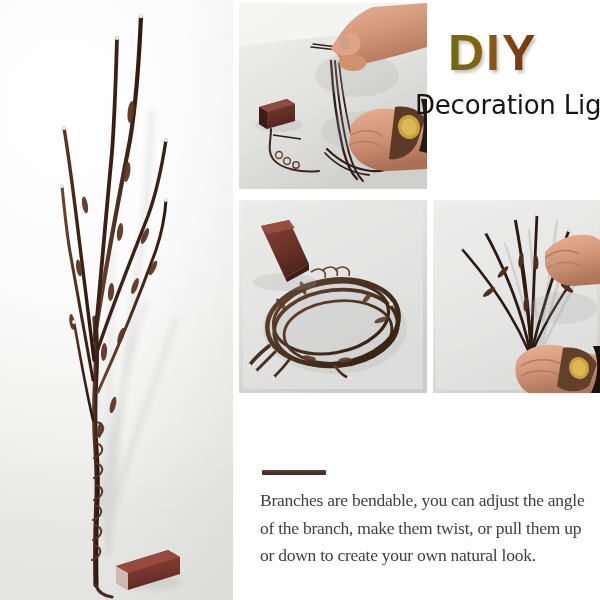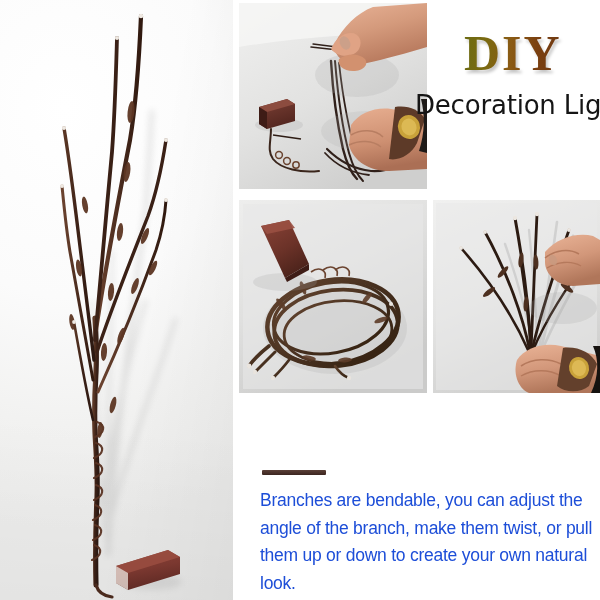--- a/index.html
+++ b/index.html
@@ -70,27 +70,27 @@
     height: 193px;
     background: linear-gradient(170deg, #efefee 0%, #e3e3e2 50%, #d2d2d1 100%);
   }
 
   
   .branchsvg { position: absolute; left: 0; top: 0; }
 
   
   #title-diy {
     position: absolute;
-    left: 464px;
+    left: 448px;
     top: 28px;
     font-size: 50px;
     font-weight: 700;
     letter-spacing: 2px;
     line-height: 1;
-    font-family: Liberation Serif, serif;
+    font-family: Liberation Sans, sans-serif;
     background: linear-gradient(95deg, #6b6b13 0%, #7a6a10 22%, #8a5a14 48%, #7a3f10 74%, #6e3a14 100%);
     -webkit-background-clip: text;
     background-clip: text;
     color: transparent;
     -webkit-text-fill-color: transparent;
     filter: drop-shadow(2px 3px 1.5px rgba(0,0,0,0.22));
     white-space: nowrap;
   }
 
   #title-decoration {
@@ -116,22 +116,22 @@
     background: linear-gradient(180deg, #5a4038 0%, #4a312a 55%, #3b2620 100%);
     border-radius: 1px;
   }
   #body-copy {
     position: absolute;
     left: 260px;
     top: 487px;
     width: 338px;
     font-size: 17.5px;
     line-height: 1.58;
-    color: #1d4ed8;
-    font-family: Liberation Sans, sans-serif;
+    color: #404040;
+    font-family: Liberation Serif, serif;
     letter-spacing: -0.25px;
   }
   #body-copy p { margin: 0; }
 </style>
 </head>
 <body>
 
 <div class="stage">
 
   <div class="photo" id="hero">

